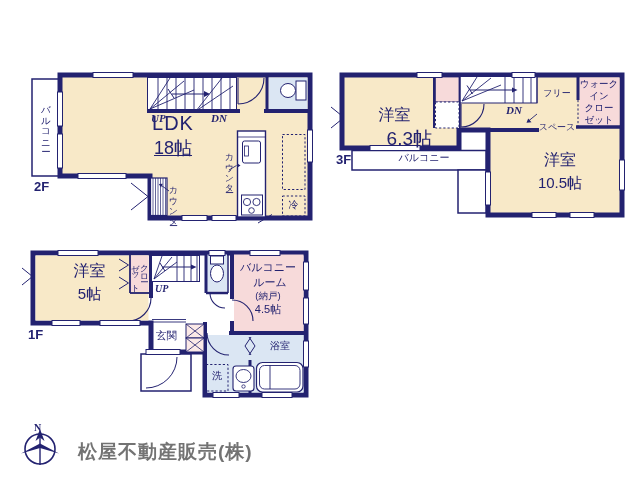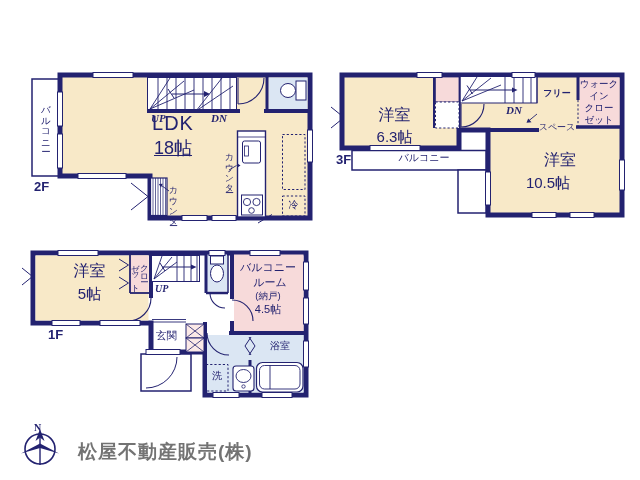--- a/index.html
+++ b/index.html
@@ -291,43 +291,43 @@
 <div class="lbl c" style="left:128px;top:113px;width:90px;font-size:20px;letter-spacing:1px;">LDK</div>
 <div class="lbl c" style="left:128px;top:139px;width:90px;font-size:18px;text-decoration:underline;">18帖</div>
 <div class="lbl it" style="left:151px;top:113px;font-size:11px;">UP</div>
 <div class="lbl it" style="left:211px;top:113px;font-size:11px;">DN</div>
 <div class="lbl vt" style="left:224px;top:147px;font-size:9px;letter-spacing:0;">カウンター</div>
 <div class="lbl vt" style="left:168px;top:180px;font-size:9px;letter-spacing:0;">カウンター</div>
 <div class="lbl c" style="left:283px;top:200px;width:21px;font-size:10px;">冷</div>
 <div class="lbl bold" style="left:34px;top:180px;font-size:13px;">2F</div>
 
 <div class="lbl c" style="left:357px;top:107px;width:75px;font-size:16px;">洋室</div>
-<div class="lbl c" style="left:357px;top:129px;width:75px;font-size:15px;">6.3帖</div>
+<div class="lbl c" style="left:357px;top:129px;width:75px;font-size:19px;text-align:right;">6.3帖</div>
 <div class="lbl it" style="left:506px;top:105px;font-size:11px;">DN</div>
-<div class="lbl c" style="left:534px;top:89px;width:46px;font-size:9px;font-weight:bold;">フリー</div>
+<div class="lbl c" style="left:534px;top:89px;width:46px;font-size:9px;">フリー</div>
 <div class="lbl c" style="left:532px;top:101px;width:50px;font-size:9px;margin-top:22px;">スペース</div>
 <div class="lbl c" style="left:578px;top:79px;width:42px;font-size:9.5px;">ウォーク</div>
 <div class="lbl c" style="left:578px;top:91px;width:42px;font-size:9.5px;">イン</div>
 <div class="lbl c" style="left:578px;top:103px;width:42px;font-size:9.5px;">クロー</div>
 <div class="lbl c" style="left:578px;top:115px;width:42px;font-size:9.5px;">ゼット</div>
 <div class="lbl c" style="left:388px;top:153px;width:72px;font-size:10px;">バルコニー</div>
 <div class="lbl c" style="left:518px;top:152px;width:84px;font-size:16px;">洋室</div>
-<div class="lbl c" style="left:504px;top:175px;width:88px;font-size:15px;">10.5帖</div>
+<div class="lbl c" style="left:516px;top:175px;width:88px;font-size:15px;">10.5帖</div>
 <div class="lbl bold" style="left:336px;top:153px;font-size:13px;">3F</div>
 
 <div class="lbl c" style="left:52px;top:263px;width:75px;font-size:16px;">洋室</div>
 <div class="lbl c" style="left:52px;top:286px;width:75px;font-size:15px;">5帖</div>
 <div class="lbl vt" style="left:140px;top:258px;font-size:8.5px;letter-spacing:0;">クロー</div>
 <div class="lbl vt" style="left:131px;top:258px;font-size:8.5px;letter-spacing:0;">ゼット</div>
 <div class="lbl it" style="left:155px;top:284px;font-size:10px;">UP</div>
 <div class="lbl c" style="left:234px;top:262px;width:68px;font-size:11px;">バルコニー</div>
 <div class="lbl c" style="left:234px;top:277px;width:72px;font-size:11px;">ルーム</div>
 <div class="lbl c" style="left:234px;top:291px;width:68px;font-size:9.5px;">(納戸)</div>
 <div class="lbl c" style="left:234px;top:304px;width:68px;font-size:11px;">4.5帖</div>
 <div class="lbl" style="left:156px;top:330px;font-size:10.5px;">玄関</div>
 <div class="lbl c" style="left:261px;top:341px;width:38px;font-size:10px;">浴室</div>
 <div class="lbl c" style="left:207px;top:371px;width:20px;font-size:10px;">洗</div>
-<div class="lbl bold" style="left:48px;top:328px;font-size:13px;">1F</div>
+<div class="lbl bold" style="left:28px;top:328px;font-size:13px;">1F</div>
 
 <div class="lbl bold" style="left:34px;top:423px;font-size:10px;font-family:'Liberation Serif','DejaVu Serif',serif;">N</div>
 <div class="lbl company" style="left:78px;top:442px;font-size:19px;">松屋不動産販売(株)</div>
 
 </div>
 
 </body></html>

